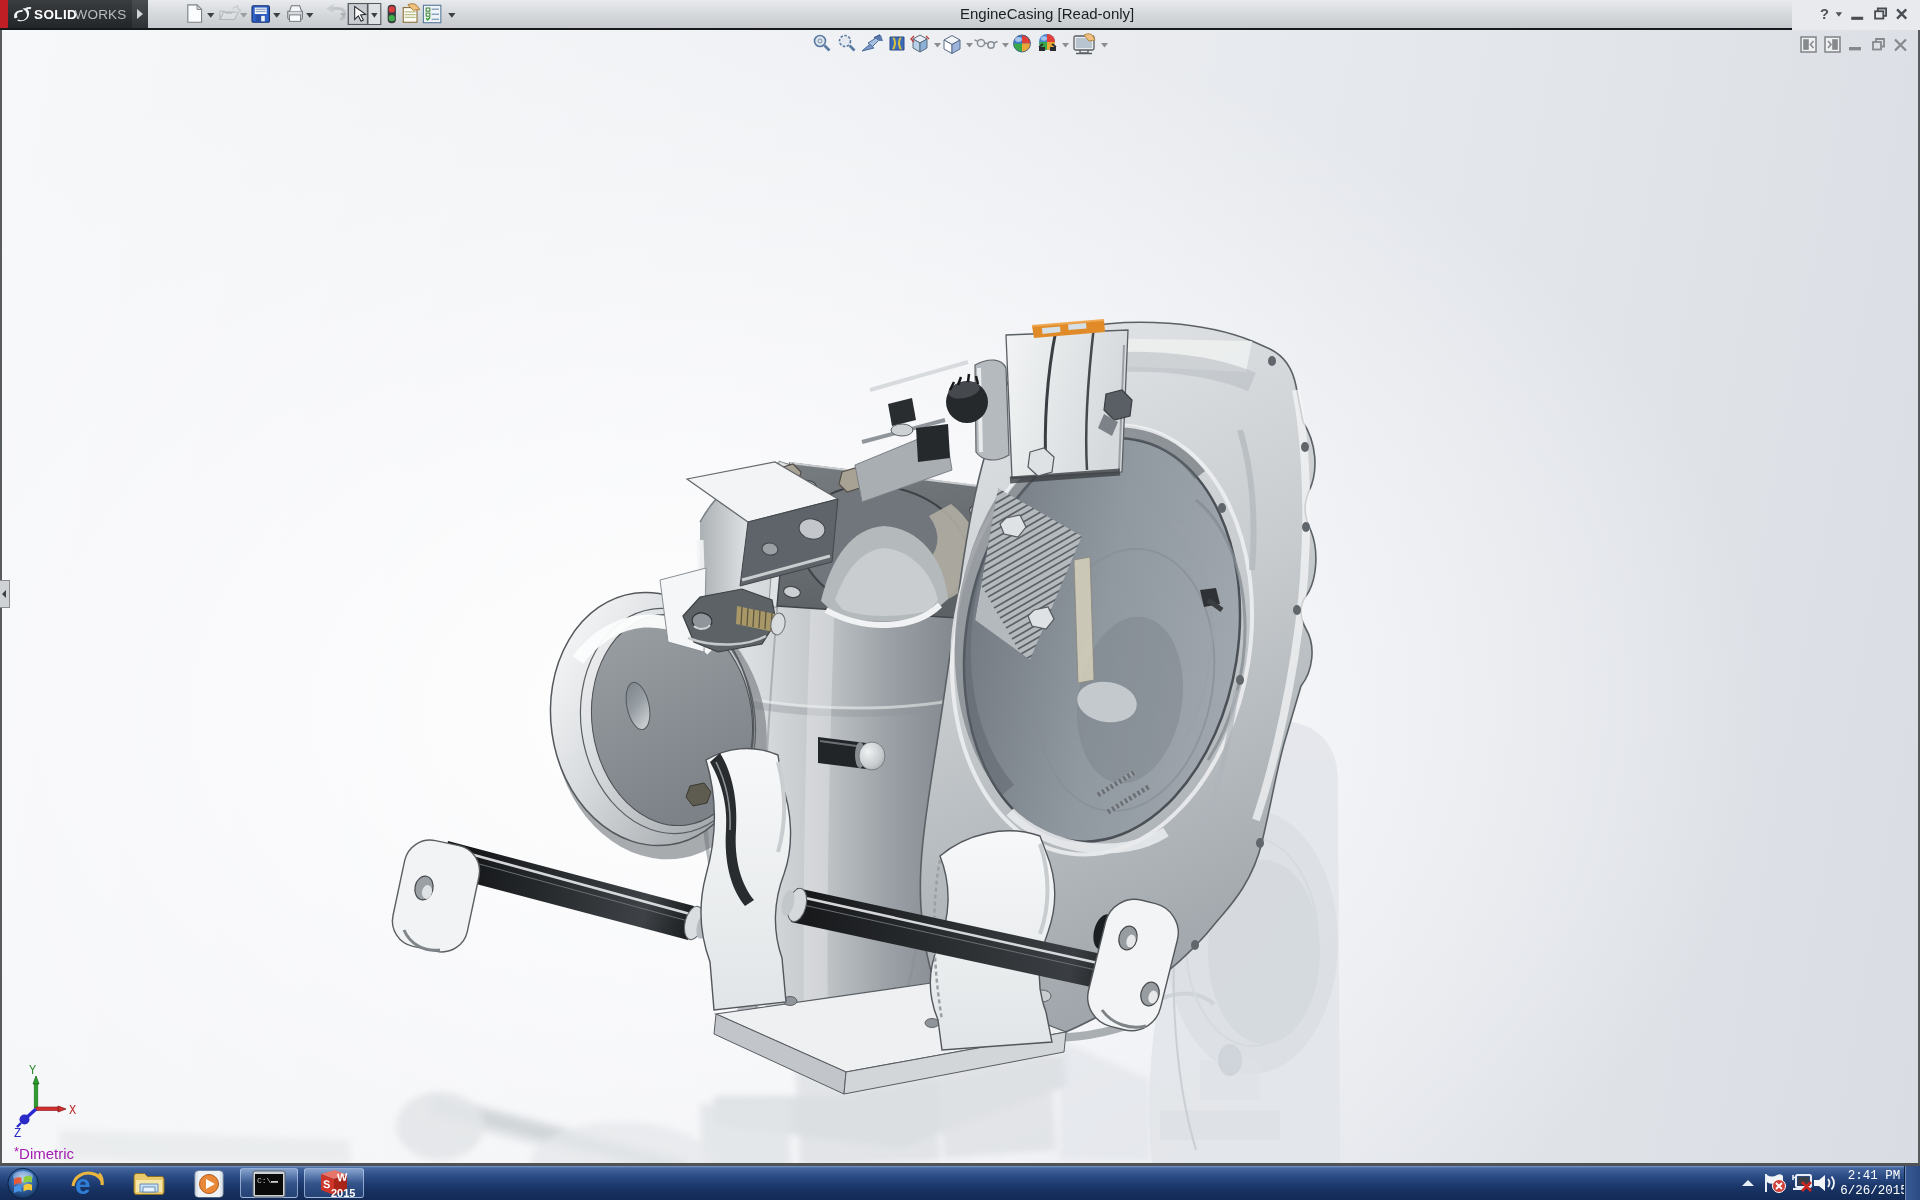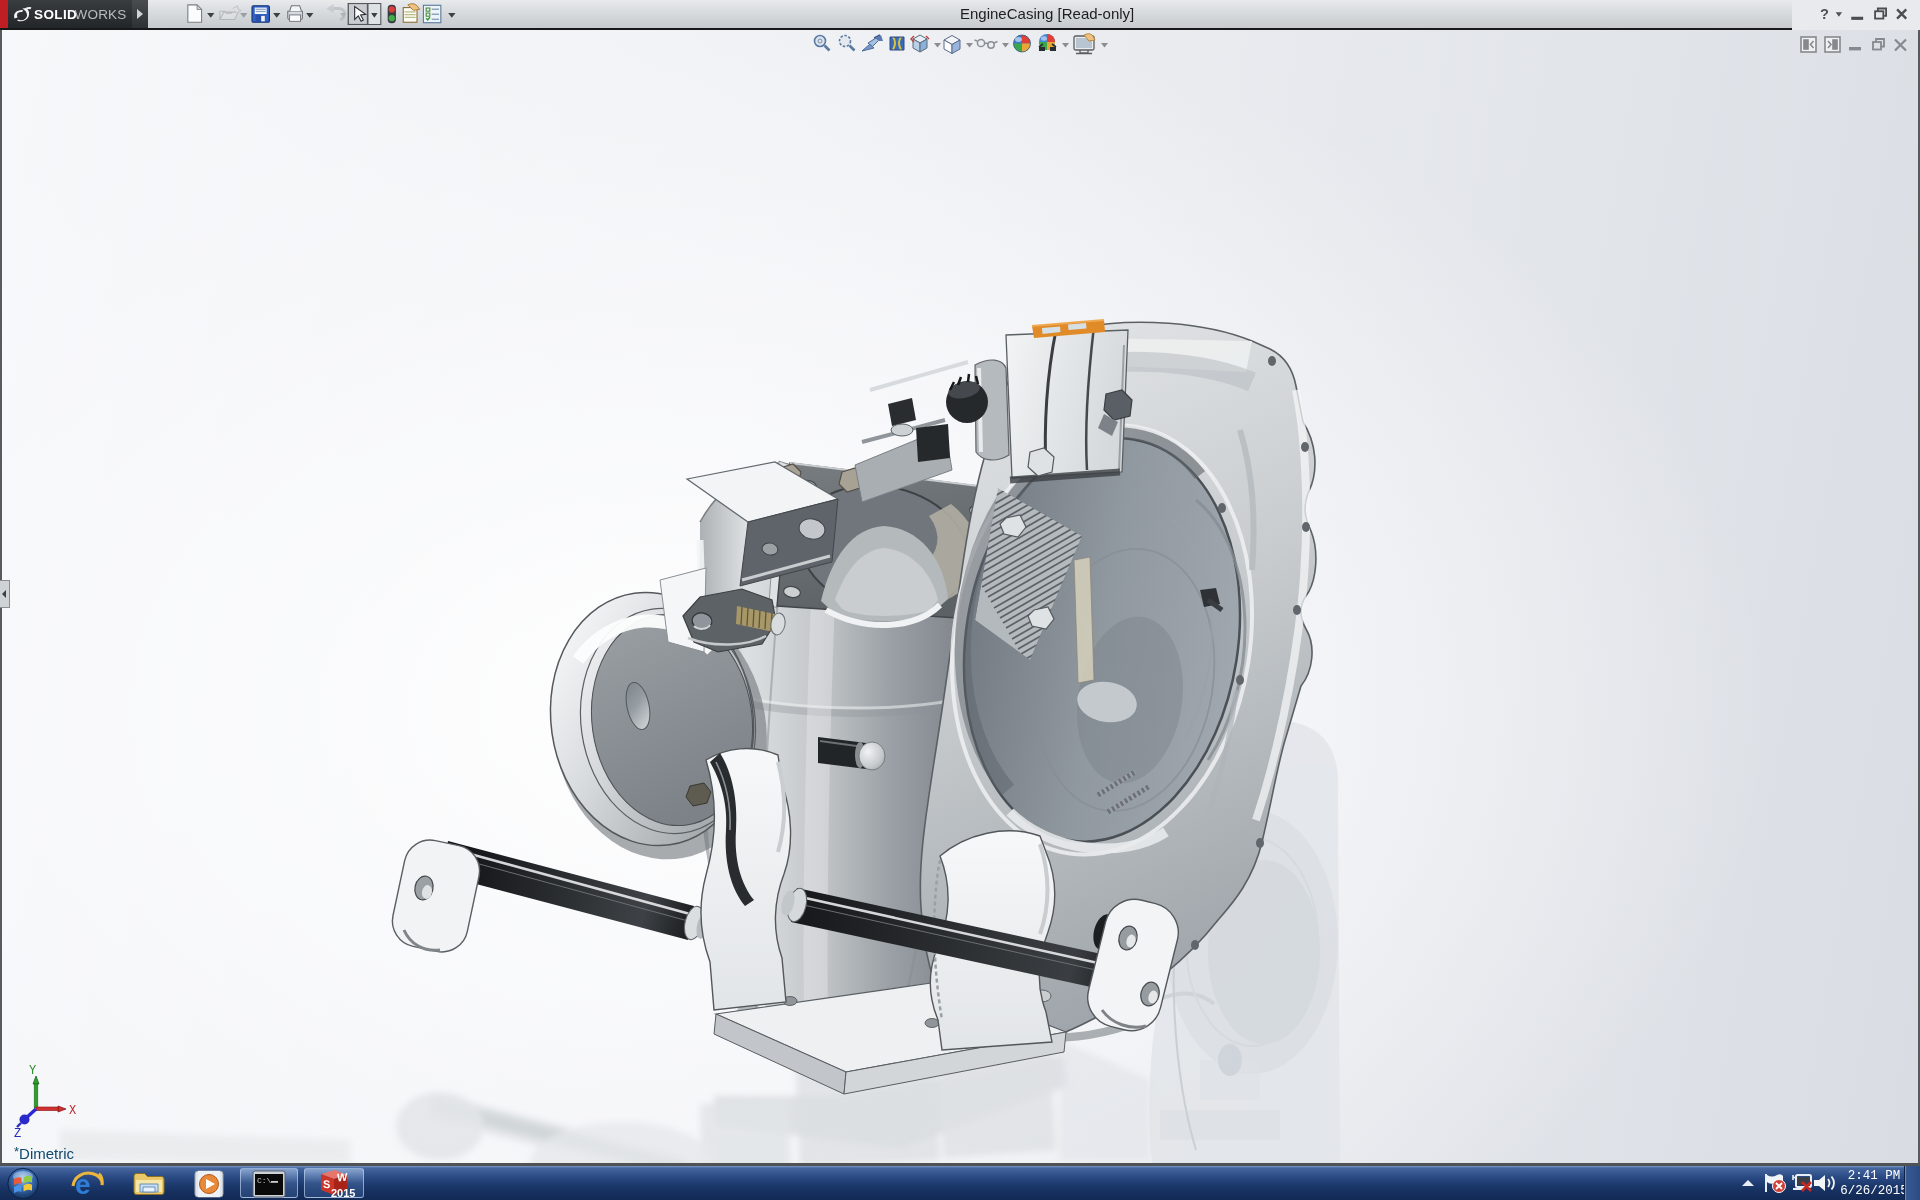--- a/index.html
+++ b/index.html
@@ -15,21 +15,21 @@
   .swlogo{position:absolute;left:12px;top:5px;height:18px;}
   #wintitle{position:absolute;left:960px;top:5px;width:340px;font-size:15px;color:#1c1e20;}
   .tbtn{position:absolute;top:3px;height:22px;color:#3f4448;}
   
   #viewport{position:absolute;left:0;top:30px;width:1920px;height:1136px;
     background:
      radial-gradient(ellipse 1500px 1000px at 36% 60%, rgba(255,255,255,0.95) 0%, rgba(250,250,252,0.7) 40%, rgba(237,239,243,0) 72%),
      linear-gradient(100deg,#f7f8fa 0%,#eef0f3 40%,#e2e5ea 75%,#d9dde3 100%);
     border-left:2px solid #585b5e;border-right:2px solid #585b5e;box-sizing:border-box;}
   #vpbottom{position:absolute;left:0;top:1163px;width:1920px;height:3px;background:#505356;}
-  #dimetric{position:absolute;left:14px;top:1144px;font-size:15px;color:#0c4a6e;}
+  #dimetric{position:absolute;left:14px;top:1144px;font-size:15px;color:#a21caf;}
   #dimetric b{font-weight:normal;vertical-align:3px;font-size:13px;}
   #lefttab{position:absolute;left:0px;top:580px;width:9px;height:26px;background:#cfd3d6;border:1px solid #8a8e92;border-left:none;}
   #lefttab:after{content:"";position:absolute;left:2px;top:9px;border-right:4px solid #3c4043;border-top:4px solid transparent;border-bottom:4px solid transparent;}
   
   #taskbar{position:absolute;left:0;top:1166px;width:1920px;height:34px;
     background:linear-gradient(#7a9ac8 0%,#45669f 6%,#2c4c86 30%,#1d3a6e 55%,#16305f 75%,#122a55 100%);}
   .tkhl{position:absolute;top:2px;height:30px;border-radius:3px;
     background:linear-gradient(rgba(190,215,245,0.55),rgba(120,160,215,0.25) 50%,rgba(70,110,175,0.35));
     border:1px solid rgba(190,210,240,0.65);box-sizing:border-box;}
   #clock{position:absolute;left:1836px;top:3px;width:76px;text-align:center;color:#fff;font-size:12.5px;line-height:14.5px;font-family:Liberation Mono, monospace;}

